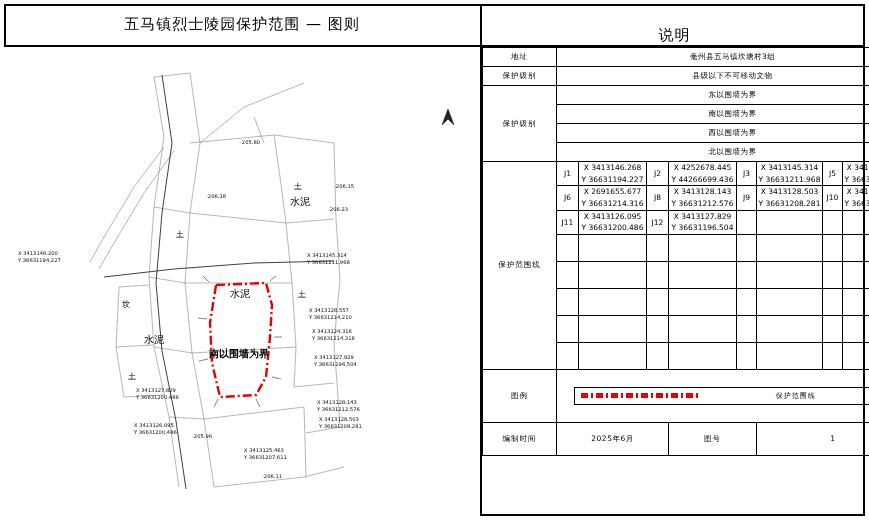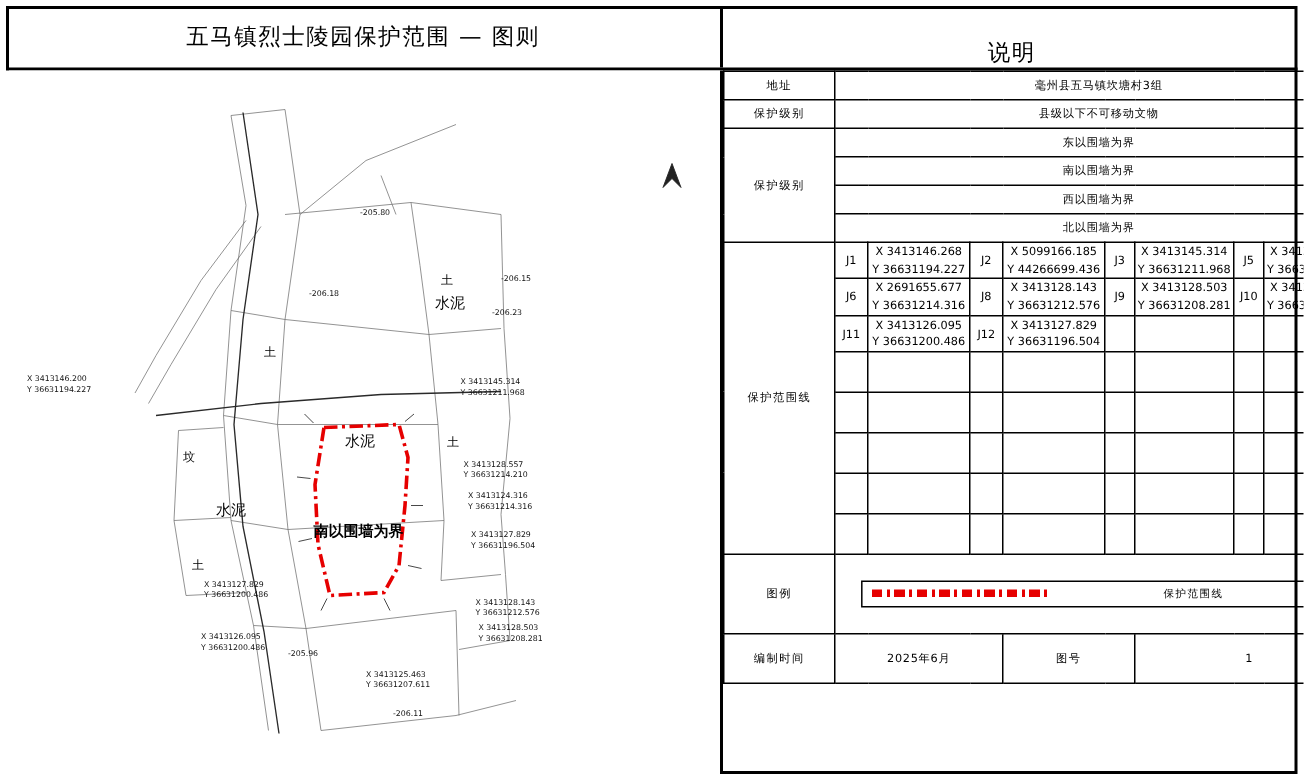--- a/index.html
+++ b/index.html
@@ -218,21 +218,21 @@
 
       <tr>
         <td class="lbl" rowspan="8">保护范围线</td>
         <td class="ptid">J1</td>
         <td class="coordcell">
           <div>X 3413146.268</div>
           <div>Y 36631194.227</div>
         </td>
         <td class="ptid">J2</td>
         <td class="coordcell">
-          <div>X 5099166.185</div>
+          <div>X 4252678.445</div>
           <div>Y 44266699.436</div>
         </td>
         <td class="ptid">J3</td>
         <td class="coordcell">
           <div>X 3413145.314</div>
           <div>Y 36631211.968</div>
         </td>
         <td class="ptid">J5</td>
         <td class="coordcell">
           <div>X 3413139.557</div>

